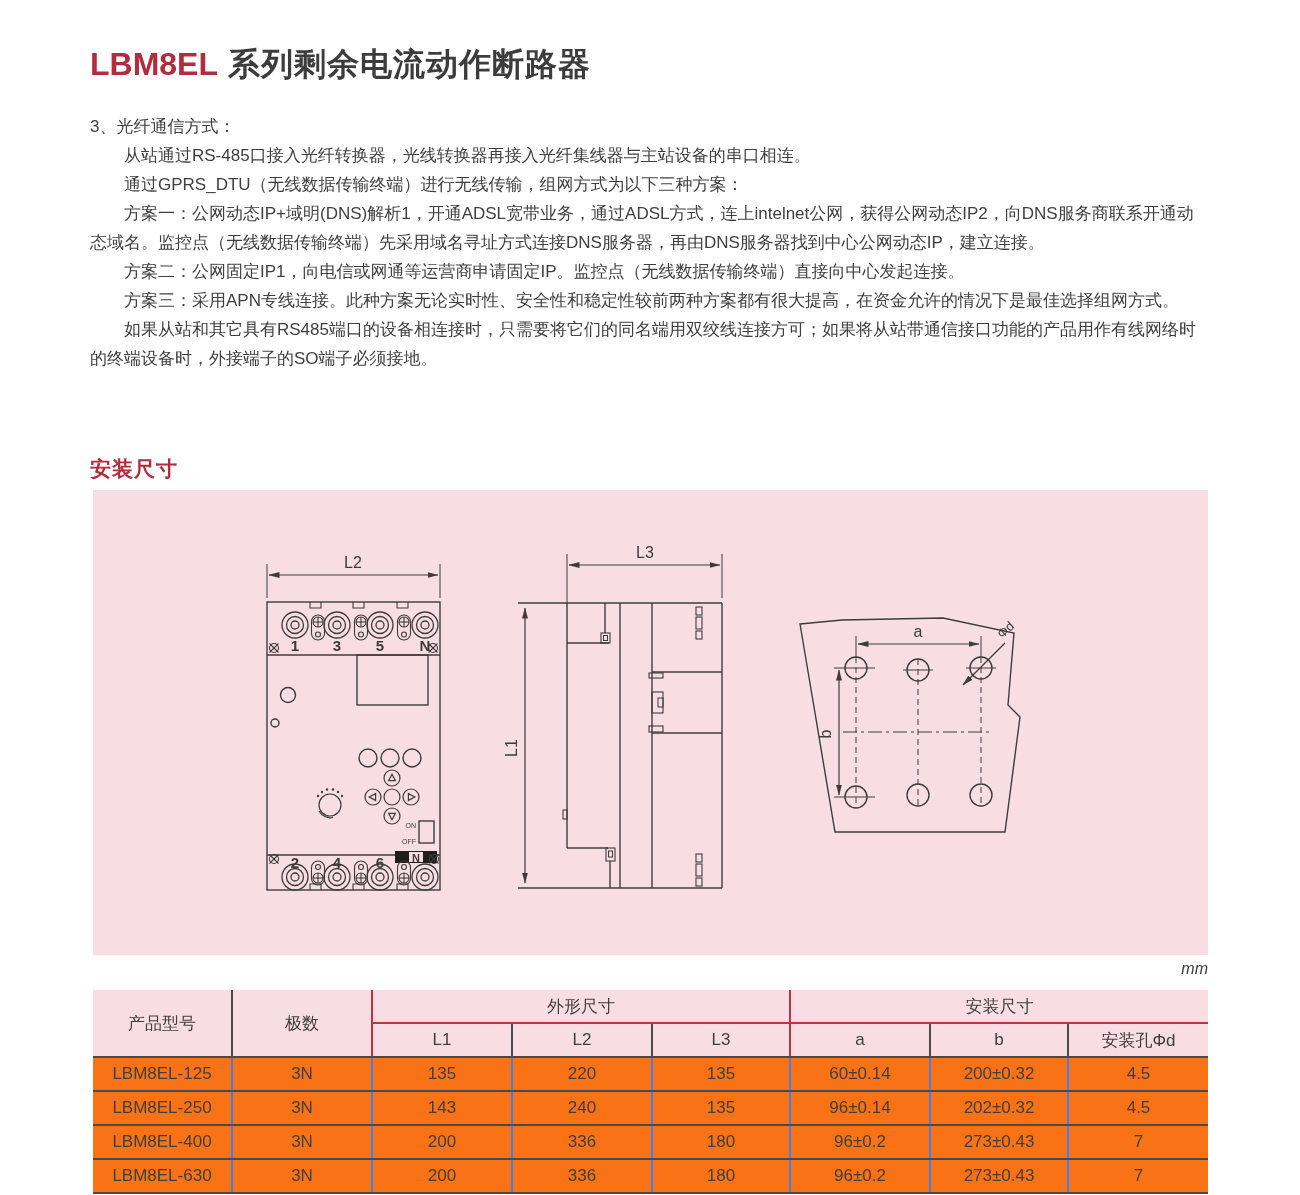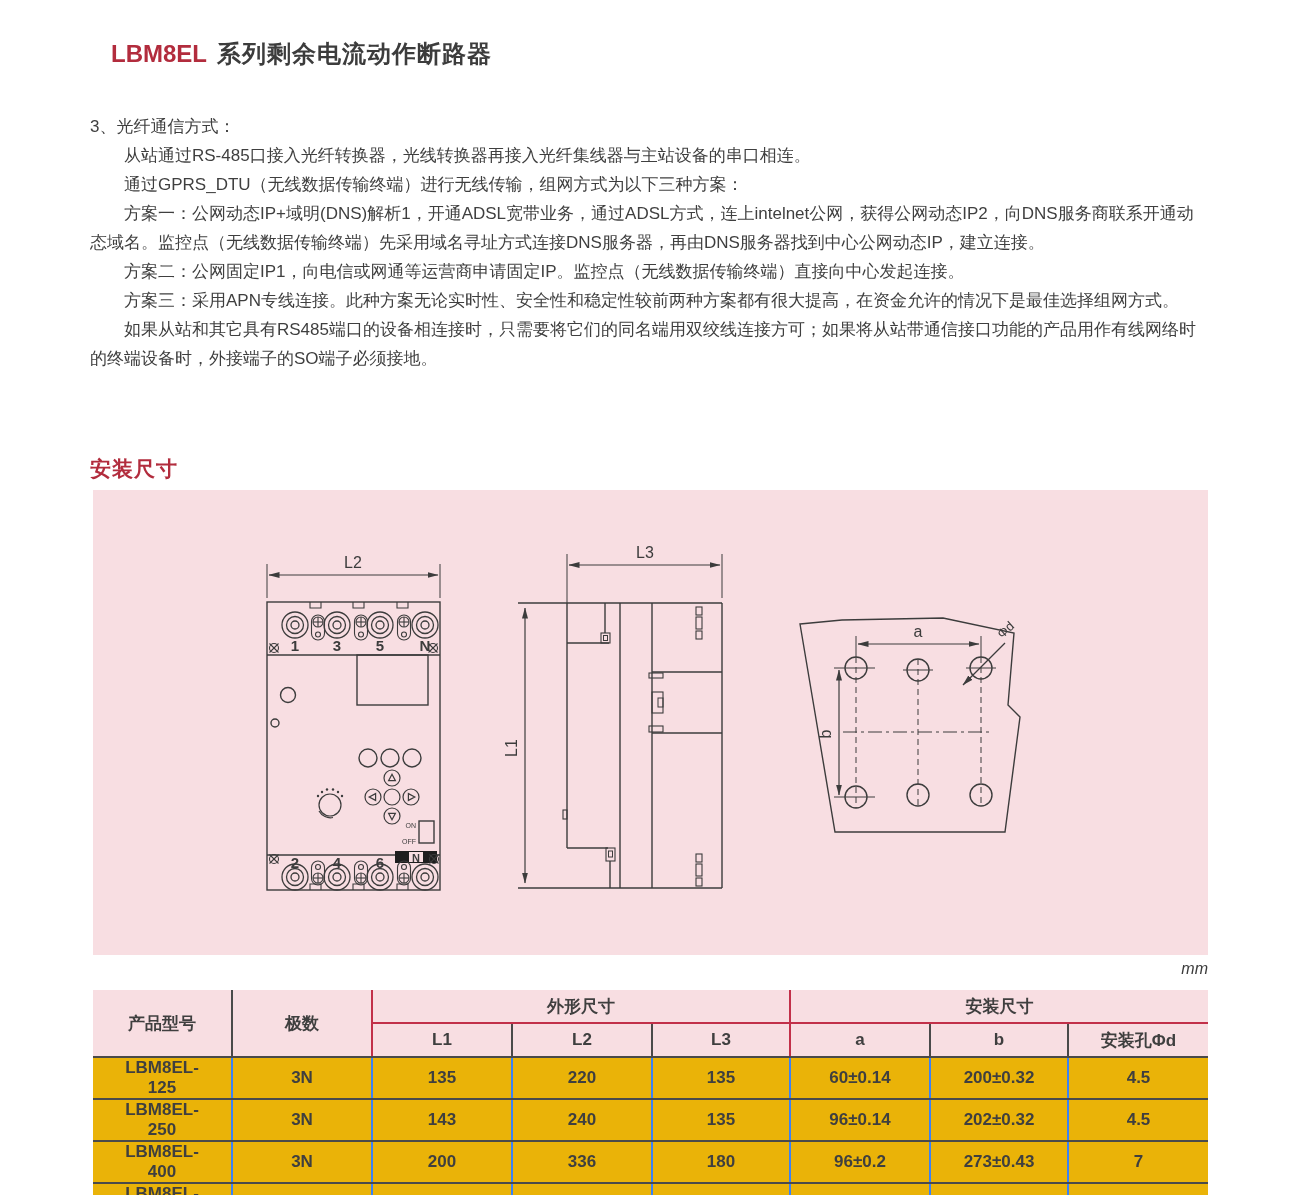--- a/index.html
+++ b/index.html
@@ -1,43 +1,43 @@
 <!DOCTYPE html>
 <html><head>
 <meta charset="utf-8">
 <style>
   html,body{margin:0;padding:0;background:#fff;}
   .page{
     position:relative;width:1300px;height:1195px;background:#ffffff;overflow:hidden;
     font-family:"Liberation Sans","DejaVu Sans",sans-serif;color:#3c3c3c;
   }
   
-  .title{position:absolute;left:90px;top:22px;font-size:24px;font-weight:bold;letter-spacing:1px;color:#3c3c3c;margin-left:21px;}
+  .title{position:absolute;left:90px;top:22px;font-size:32px;font-weight:bold;letter-spacing:1px;color:#3c3c3c;}
   .title .code{color:#b22c3d;margin-right:10px;letter-spacing:0;}
   
   .notes{position:absolute;left:90px;top:112px;width:1118px;font-size:17px;line-height:29px;color:#3f3f3f;}
   .notes p{margin:0;}
   .notes p.ind{text-indent:2em;}
   
   .section-heading{position:absolute;left:90px;top:438px;font-size:21px;font-weight:bold;color:#b22c3d;letter-spacing:1px;}
   
   .panel{position:absolute;left:93px;top:490px;width:1115px;height:465px;background:#f8dee2;}
   .panel svg{display:block;}
   svg text{fill:#3c3c3c;stroke:none;font-family:"Liberation Sans","DejaVu Sans",sans-serif;}
   
   .unit{position:absolute;left:93px;top:960px;width:1115px;text-align:right;font-size:16px;color:#3c3c3c;font-style:italic;}
   
   table.dim{position:absolute;left:93px;top:990px;width:1115px;border-collapse:collapse;table-layout:fixed;font-size:17px;color:#3f3f3f;}
-  table.dim th,table.dim td{font-weight:bold;text-align:center;vertical-align:middle;height:32px;padding:0 18px;}
+  table.dim th,table.dim td{font-weight:normal;text-align:center;vertical-align:middle;height:32px;padding:0 18px;}
   table.dim thead th{background:#f8dee2;}
   .bl-dark{border-left:2px solid #4a4a4a;}
   .bl-red{border-left:2px solid #c23049;}
   .bb-dark{border-bottom:2px solid #4a4a4a;}
   .bb-red{border-bottom:2px solid #c23049;}
-  table.dim tbody td{border-bottom:2px solid #4a4a4a;background:#eab308;}
+  table.dim tbody td{border-bottom:2px solid #4a4a4a;background:#f97316;}
   table.dim tbody td + td{border-left:2px solid #3b82f6;}
 </style>
 </head>
 <body>
 
 <div class="page">
 
   <h1 class="title"><span class="code">LBM8EL</span><span>系列剩余电流动作断路器</span></h1>
 
   <div class="notes">

